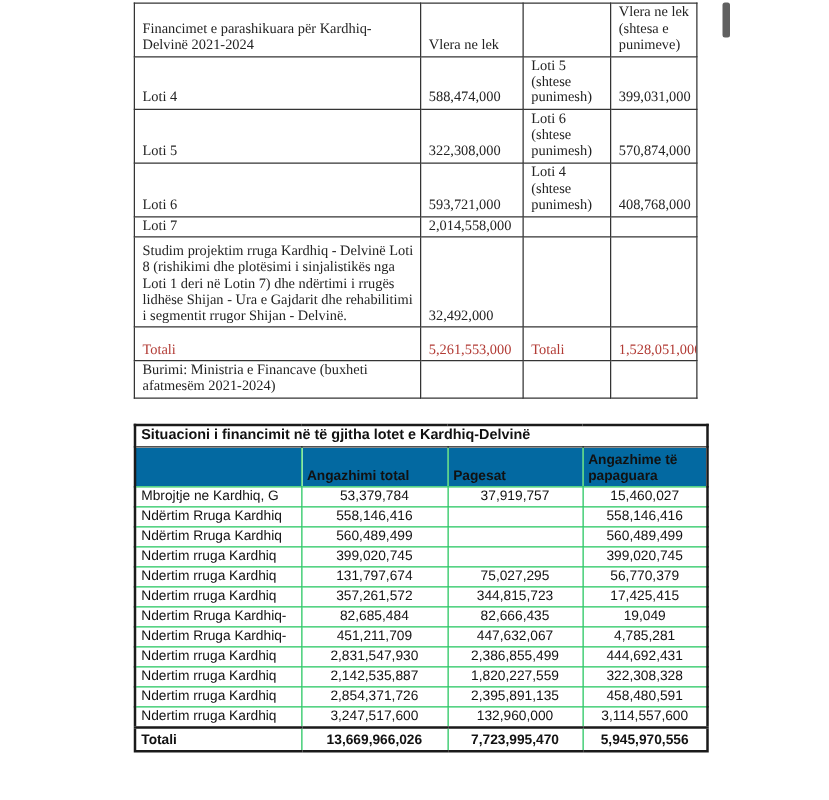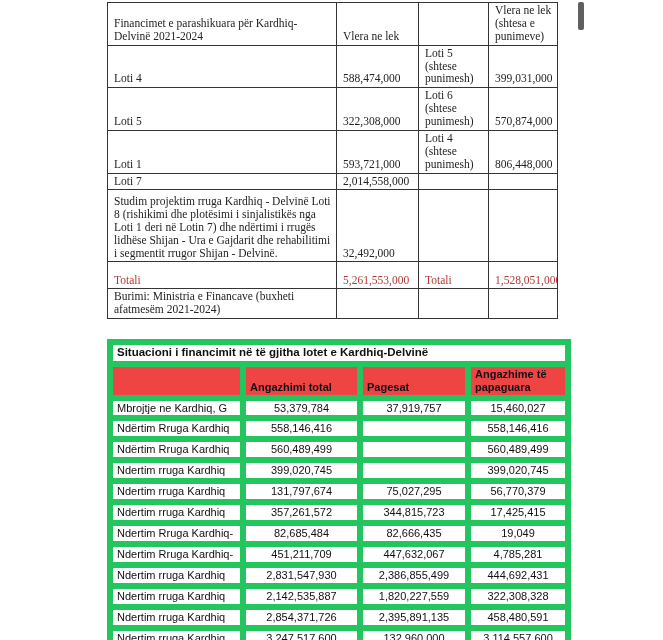--- a/index.html
+++ b/index.html
@@ -9,24 +9,24 @@
   .t1{position:absolute;left:107px;top:2px;width:450px;border-collapse:collapse;
       table-layout:fixed;font-family:"Liberation Serif",serif;font-size:11.5px;
       color:#232323;line-height:1.12;}
   .t1 td{border:1px solid #343434;vertical-align:bottom;padding:1px 5px 2px 6px;overflow:hidden;}
   .t1 tr.red-row td{color:#b23b35;}
 
   
   .t2{position:absolute;left:107px;top:339px;width:458px;border-collapse:collapse;
       table-layout:fixed;font-family:"Liberation Sans",sans-serif;font-size:11px;
       color:#111;line-height:1.18;}
-  .t2 td{border:6px solid #22c55e;padding:1px 4px;overflow:hidden;vertical-align:bottom;}
+  .t2 td{border:1px solid #22c55e;padding:1px 4px;overflow:hidden;vertical-align:bottom;}
   .t2 .num{text-align:center;}
   .t2 tr.title-row td{font-weight:bold;font-size:11.5px;border-bottom:1px solid #1a1a1a;}
-  .t2 tr.head-row td{background:#ef4444;font-weight:bold;}
+  .t2 tr.head-row td{background:#0369a1;font-weight:bold;}
   .t2 tr.total-row td{font-weight:bold;border-top:2px solid #1a1a1a;border-bottom:2px solid #1a1a1a;}
   .t2 tr.src-row td{font-style:italic;}
   .t2{border:2px solid #1a1a1a;}
 
   .scroll-thumb{position:absolute;left:578px;top:2px;width:6px;height:28px;
       background:#606060;border-radius:2px;}
 </style>
 </head>
 <body>
 
@@ -52,24 +52,24 @@
     <td>Loti 5 (shtese punimesh)</td>
     <td>399,031,000</td>
   </tr>
   <tr style="height:40px">
     <td>Loti 5</td>
     <td>322,308,000</td>
     <td>Loti 6 (shtese punimesh)</td>
     <td>570,874,000</td>
   </tr>
   <tr style="height:40px">
-    <td>Loti 1</td>
+    <td>Loti 6</td>
     <td>593,721,000</td>
     <td>Loti 4 (shtese punimesh)</td>
-    <td>806,448,000</td>
+    <td>408,768,000</td>
   </tr>
   <tr style="height:15px">
     <td>Loti 7</td>
     <td>2,014,558,000</td>
     <td></td>
     <td></td>
   </tr>
   <tr style="height:72px">
     <td>Studim projektim rruga Kardhiq - Delvinë Loti 8 (rishikimi dhe plotësimi i sinjalistikës nga Loti 1 deri në Lotin 7) dhe ndërtimi i rrugës lidhëse Shijan - Ura e Gajdarit dhe rehabilitimi i segmentit rrugor Shijan - Delvinë.</td>
     <td>32,492,000</td>

